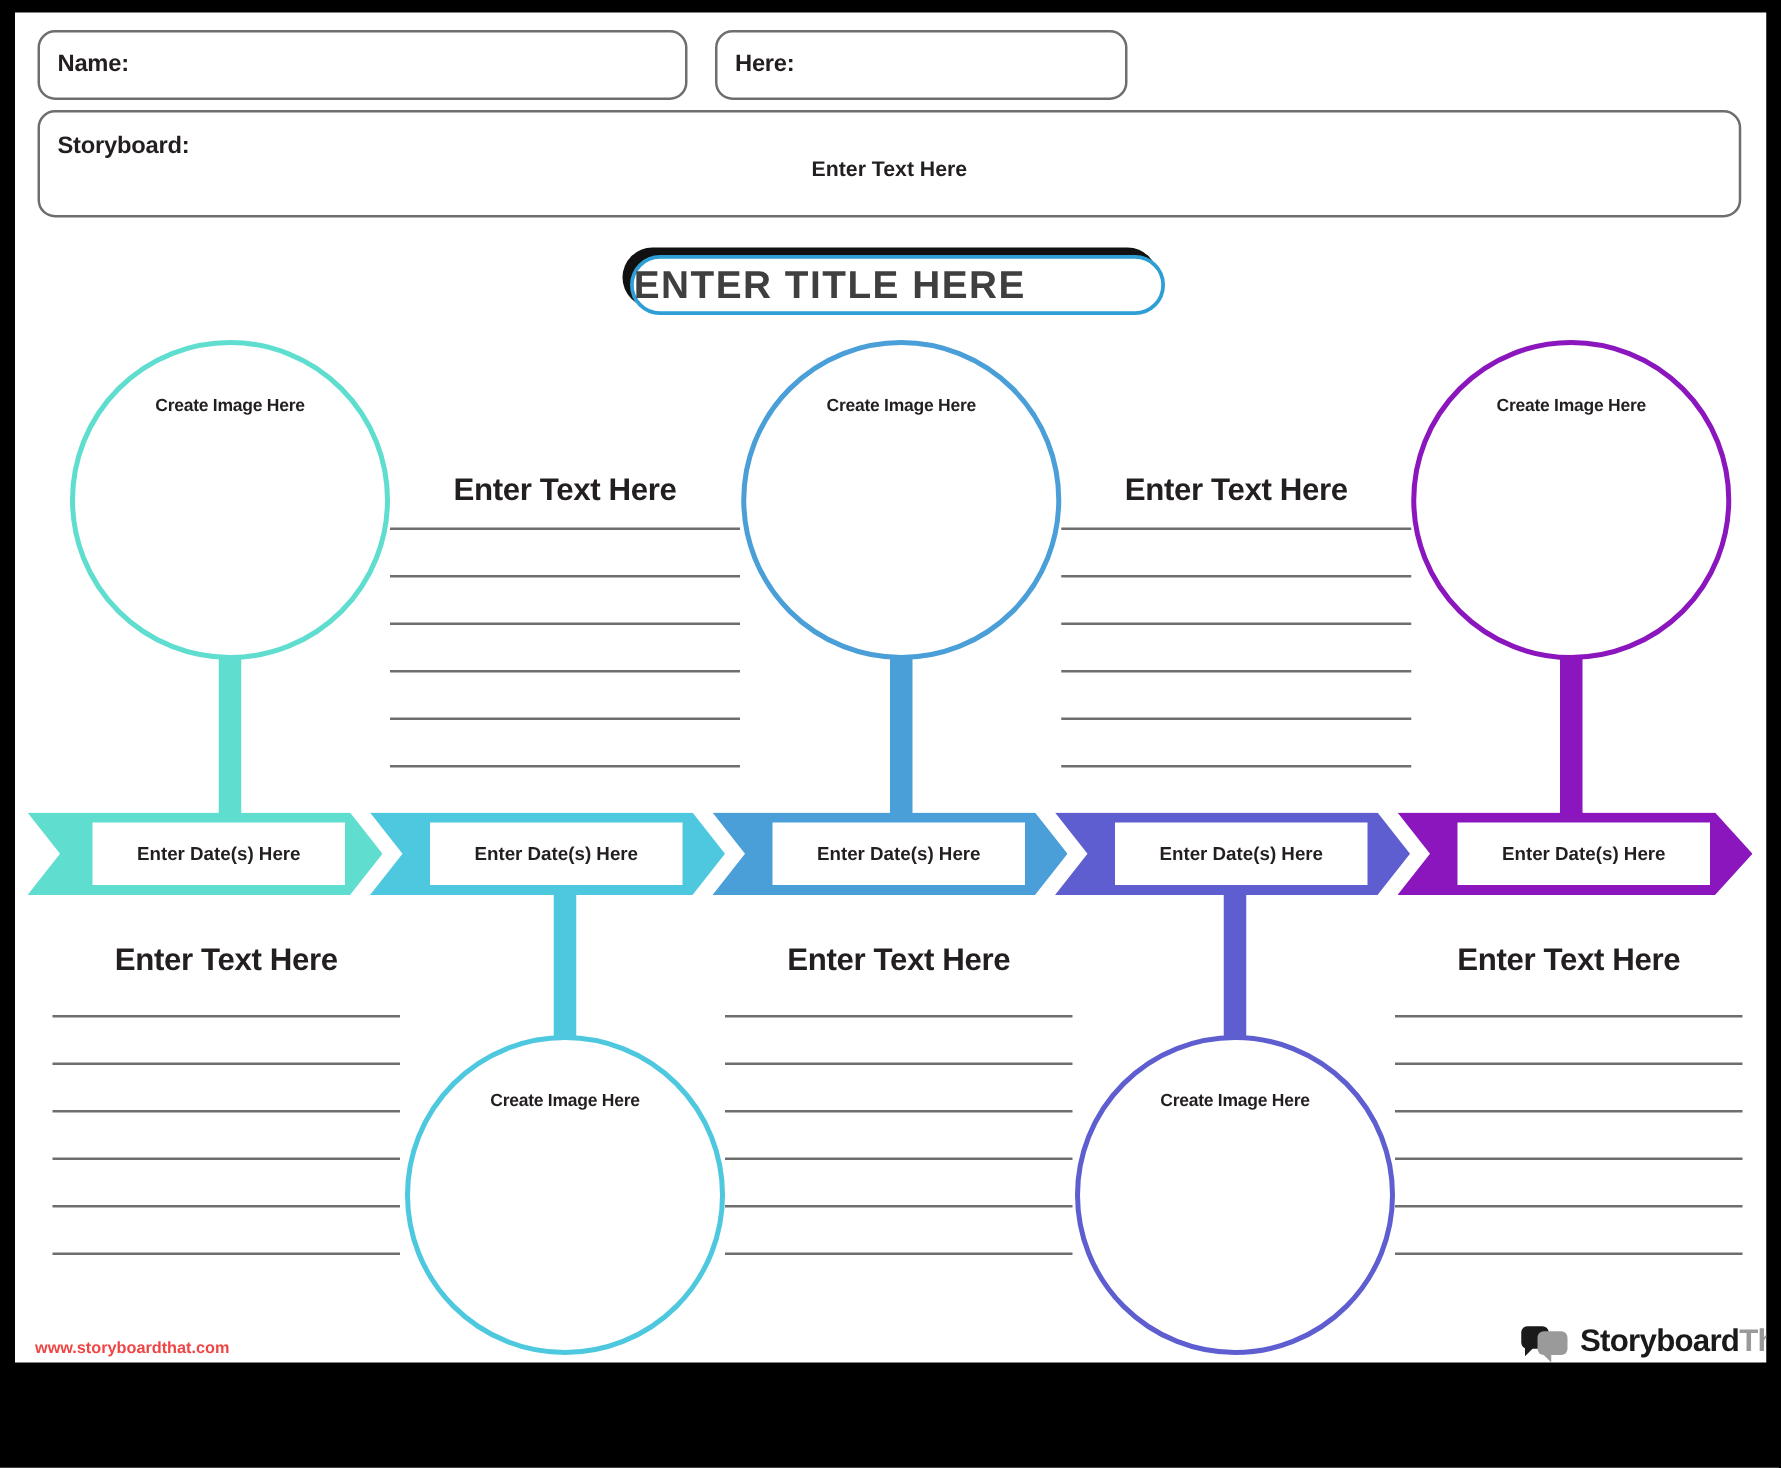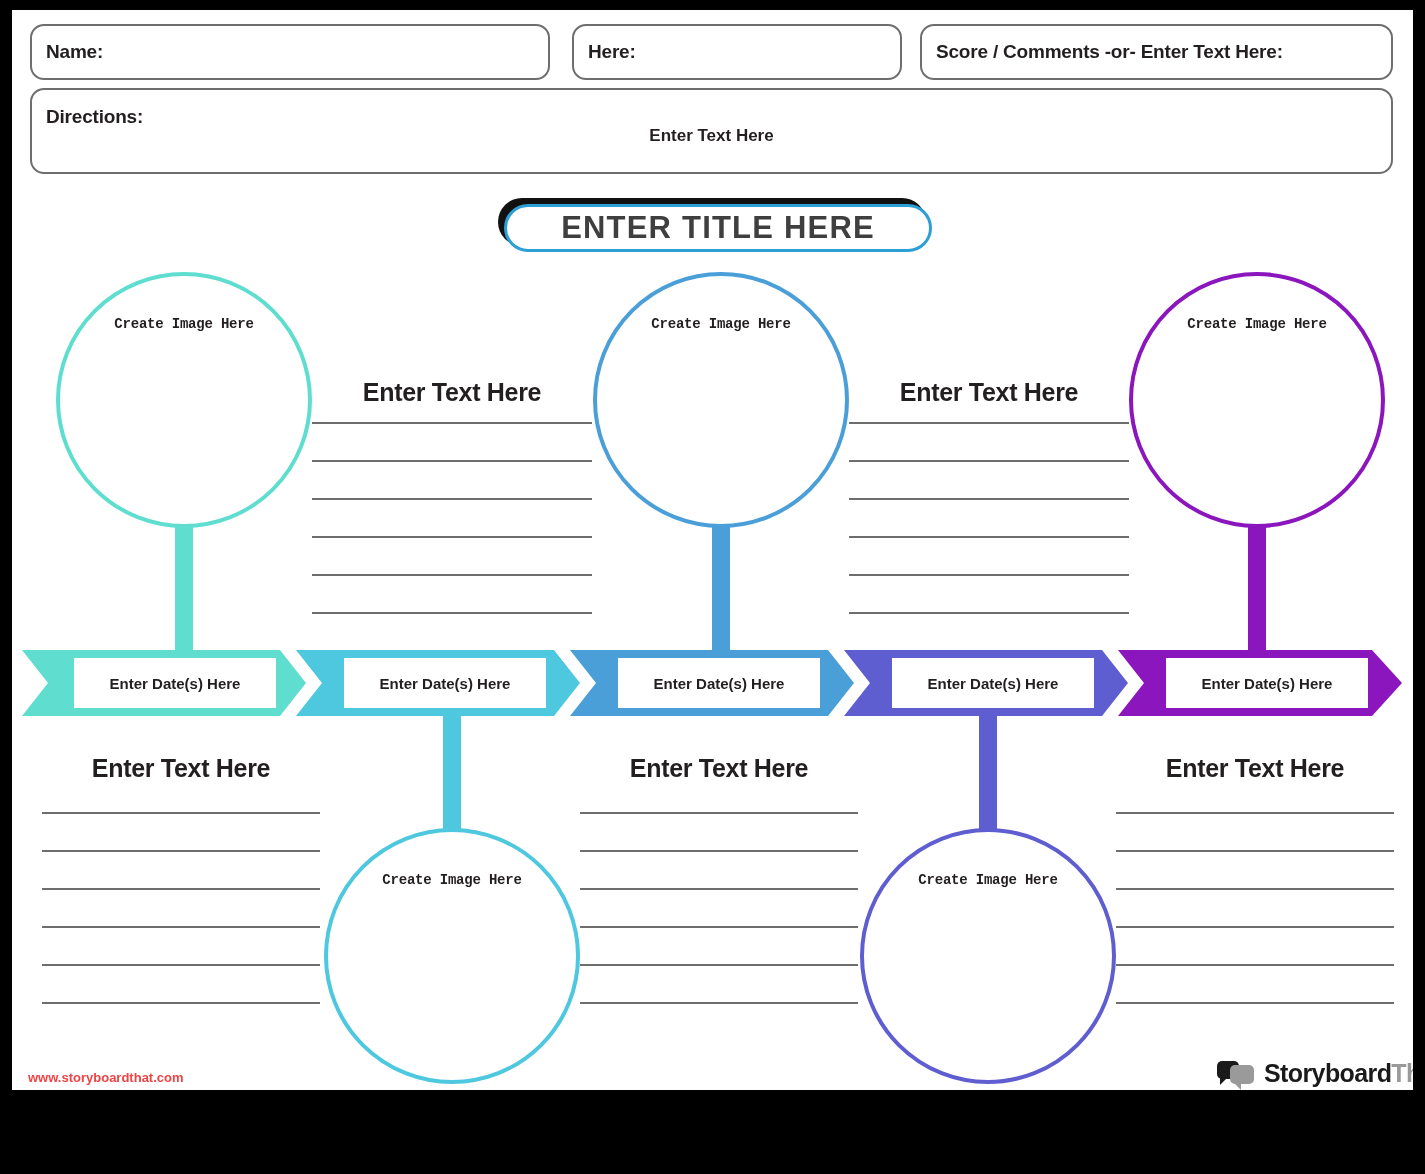--- a/index.html
+++ b/index.html
@@ -86,38 +86,37 @@
     left: 6px;
     top: 6px;
     width: 428px;
     height: 48px;
     box-sizing: border-box;
     border: 3px solid #2e9fd4;
     border-radius: 26px;
     background: #ffffff;
     display: flex;
     align-items: center;
-    justify-content: center;
+    justify-content: flex-start;
   }
   #title-text {
     font-size: 31px;
     font-weight: bold;
     color: #3f3f3f;
     letter-spacing: 1.2px;
   }
 
   
   .node-circle {
     position: absolute;
     box-sizing: border-box;
     border-radius: 50%;
     background: #ffffff;
     border-width: 4px;
     border-style: solid;
-    font-family: Liberation Mono, monospace;
   }
   .circle-label {
     position: absolute;
     left: 0;
     right: 0;
     top: 40px;
     text-align: center;
     font-size: 14px;
     font-weight: bold;
     color: #231f20;
@@ -258,26 +257,23 @@
 <div id="page">
 
   <div class="field-box" id="name-box">
     <span class="field-label">Name:</span>
   </div>
 
   <div class="field-box" id="date-box">
     <span class="field-label">Here:</span>
   </div>
 
-  <div class="field-box" id="score-box">
-    <span class="field-label">Score / Comments -or- Enter Text Here:</span>
-  </div>
 
   <div class="field-box" id="directions-box">
-    <span class="field-label">Directions:</span>
+    <span class="field-label">Storyboard:</span>
     <div id="directions-inner">Enter Text Here</div>
   </div>
 
   <div id="title-wrap">
     <div id="title-shadow"></div>
     <div id="title-banner">
       <span id="title-text">ENTER TITLE HERE</span>
     </div>
   </div>
 

